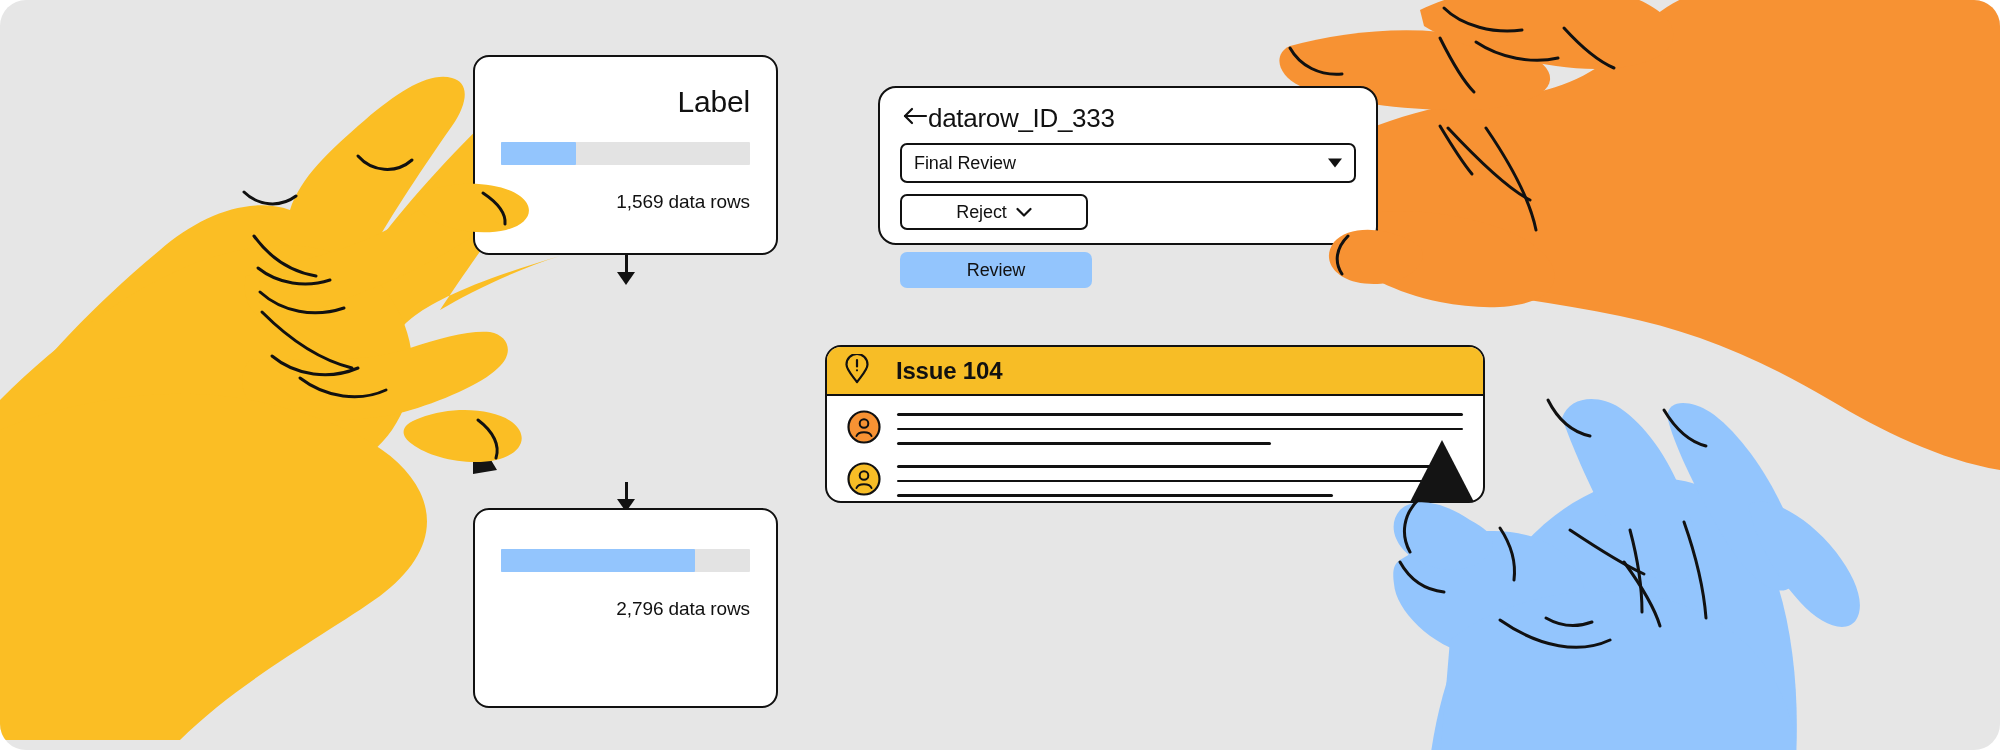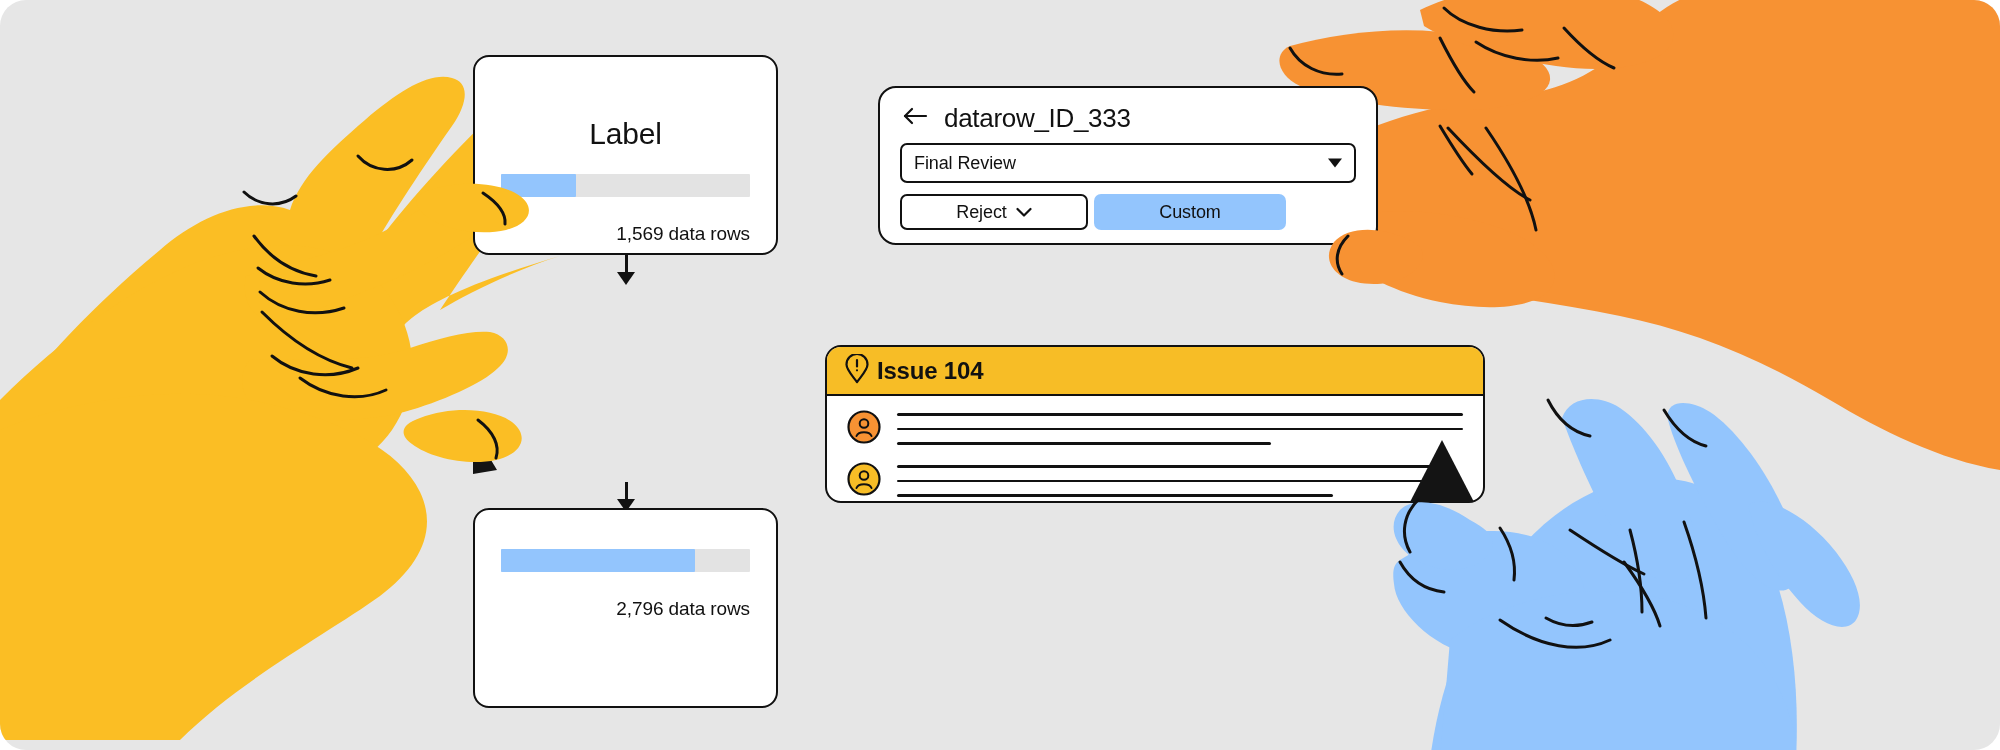--- a/index.html
+++ b/index.html
@@ -26,23 +26,22 @@
     box-sizing:border-box;
   }
 
   
   .stage-card{ left:473px; width:305px; height:200px; padding:22px 26px 0 26px;}
   .stage-card.c0{ top:55px;}
   .stage-card.c1{ top:282px;}
   .stage-card.c2{ top:508px;}
 
   .stage-head{
-    display:flex;align-items:center;justify-content:center;
+    display:flex;align-items:center;justify-content:flex-end;
     height:46px;
-    margin-top:32px;
   }
   .stage-title{
     font-size:30px;font-weight:400;color:#111;letter-spacing:-0.2px;line-height:1;
   }
   .badge{
     background:#93C5FD;color:#111;
     font-size:16px;font-weight:700;
     padding:7px 16px;border-radius:999px;line-height:1;
     letter-spacing:-0.1px;
   }
@@ -71,21 +70,21 @@
   .arrowhead.h0{top:272px;}
   .arrowhead.h1{top:499px;}
 
   
   #datarow-panel{
     left:878px;top:86px;width:500px;height:159px;
     border-radius:18px;
     padding:0;
   }
   .dr-head{
-    display:flex;align-items:center;gap:16px;
+    display:flex;align-items:center;
     padding:14px 22px 0 22px;height:46px;box-sizing:border-box;
   }
   .back-arrow{display:block;}
   .dr-title{font-size:26px;color:#111;letter-spacing:-0.3px;line-height:1;}
   .dr-select{
     position:relative;
     margin:9px 20px 0 20px;
     height:40px;
     border:2.5px solid #111;border-radius:7px;
     background:#fff;
@@ -94,22 +93,23 @@
   }
   .dr-select-value{font-size:18px;color:#111;letter-spacing:-0.1px;}
   .caret-down{
     position:absolute;right:12px;top:50%;transform:translateY(-50%);
     width:0;height:0;
     border-left:7px solid transparent;
     border-right:7px solid transparent;
     border-top:9px solid #111;
   }
   .dr-actions{
-    display:flex;gap:6px;
+    display:flex;gap:22px;
     margin:11px 20px 0 20px;
+    flex-direction:column;
   }
   .btn{
     box-sizing:border-box;
     display:flex;align-items:center;justify-content:center;gap:9px;
     font-size:18px;color:#111;letter-spacing:-0.1px;
     border-radius:7px;
     height:36px;
   }
   .btn-outline{border:2.5px solid #111;background:#fff;}
   .btn-reject{width:188px;}
@@ -118,21 +118,21 @@
   
   #issue-panel{
     left:825px;top:345px;width:660px;height:158px;
     border-radius:16px;
     overflow:hidden;
     padding:0;
   }
   .issue-head{
     background:#F7BD26;
     height:49px;
-    display:flex;align-items:center;gap:8px;
+    display:flex;align-items:center;gap:27px;
     padding:0 18px;box-sizing:border-box;
     border-bottom:2.5px solid #111;
   }
   .issue-title{font-size:24px;font-weight:700;color:#111;letter-spacing:-0.2px;}
   .issue-body{padding:14px 20px 0 20px;}
   .comment{display:flex;gap:16px;align-items:flex-start;margin-bottom:14px;}
   .avatar{flex:0 0 auto;}
   .comment-lines{flex:1 1 auto;padding-top:3px;}
   .cline{height:2.5px;background:#111;margin-bottom:12px;border-radius:2px;}
   .cline:last-child{margin-bottom:0;}
@@ -362,21 +362,21 @@
       <div class="dr-actions">
         <div class="btn btn-outline btn-reject">
           <span>Reject</span>
           <span>
             <svg width="16" height="11" viewBox="0 0 16 11" fill="none" stroke="#111" stroke-width="2.2" stroke-linecap="round" stroke-linejoin="round">
               <path d="M1.5 2 L8 8.5 L14.5 2"></path>
             </svg>
           </span>
         </div>
         <div class="btn btn-approve">
-          <span>Custom</span>
+          <span>Review</span>
         </div>
       </div>
     </div>
 
     <div class="card" id="issue-panel">
       <div class="issue-head">
         <span>
           <svg width="24" height="30" viewBox="0 0 24 30" fill="none" stroke="#111" stroke-width="2.2" stroke-linecap="round" stroke-linejoin="round">
             <path d="M12 28 C 6 20, 1.5 15.5, 1.5 10.5 A 10.5 10.5 0 1 1 22.5 10.5 C 22.5 15.5, 18 20, 12 28 Z"></path>
             <path d="M12 6 V 12.5"></path>

